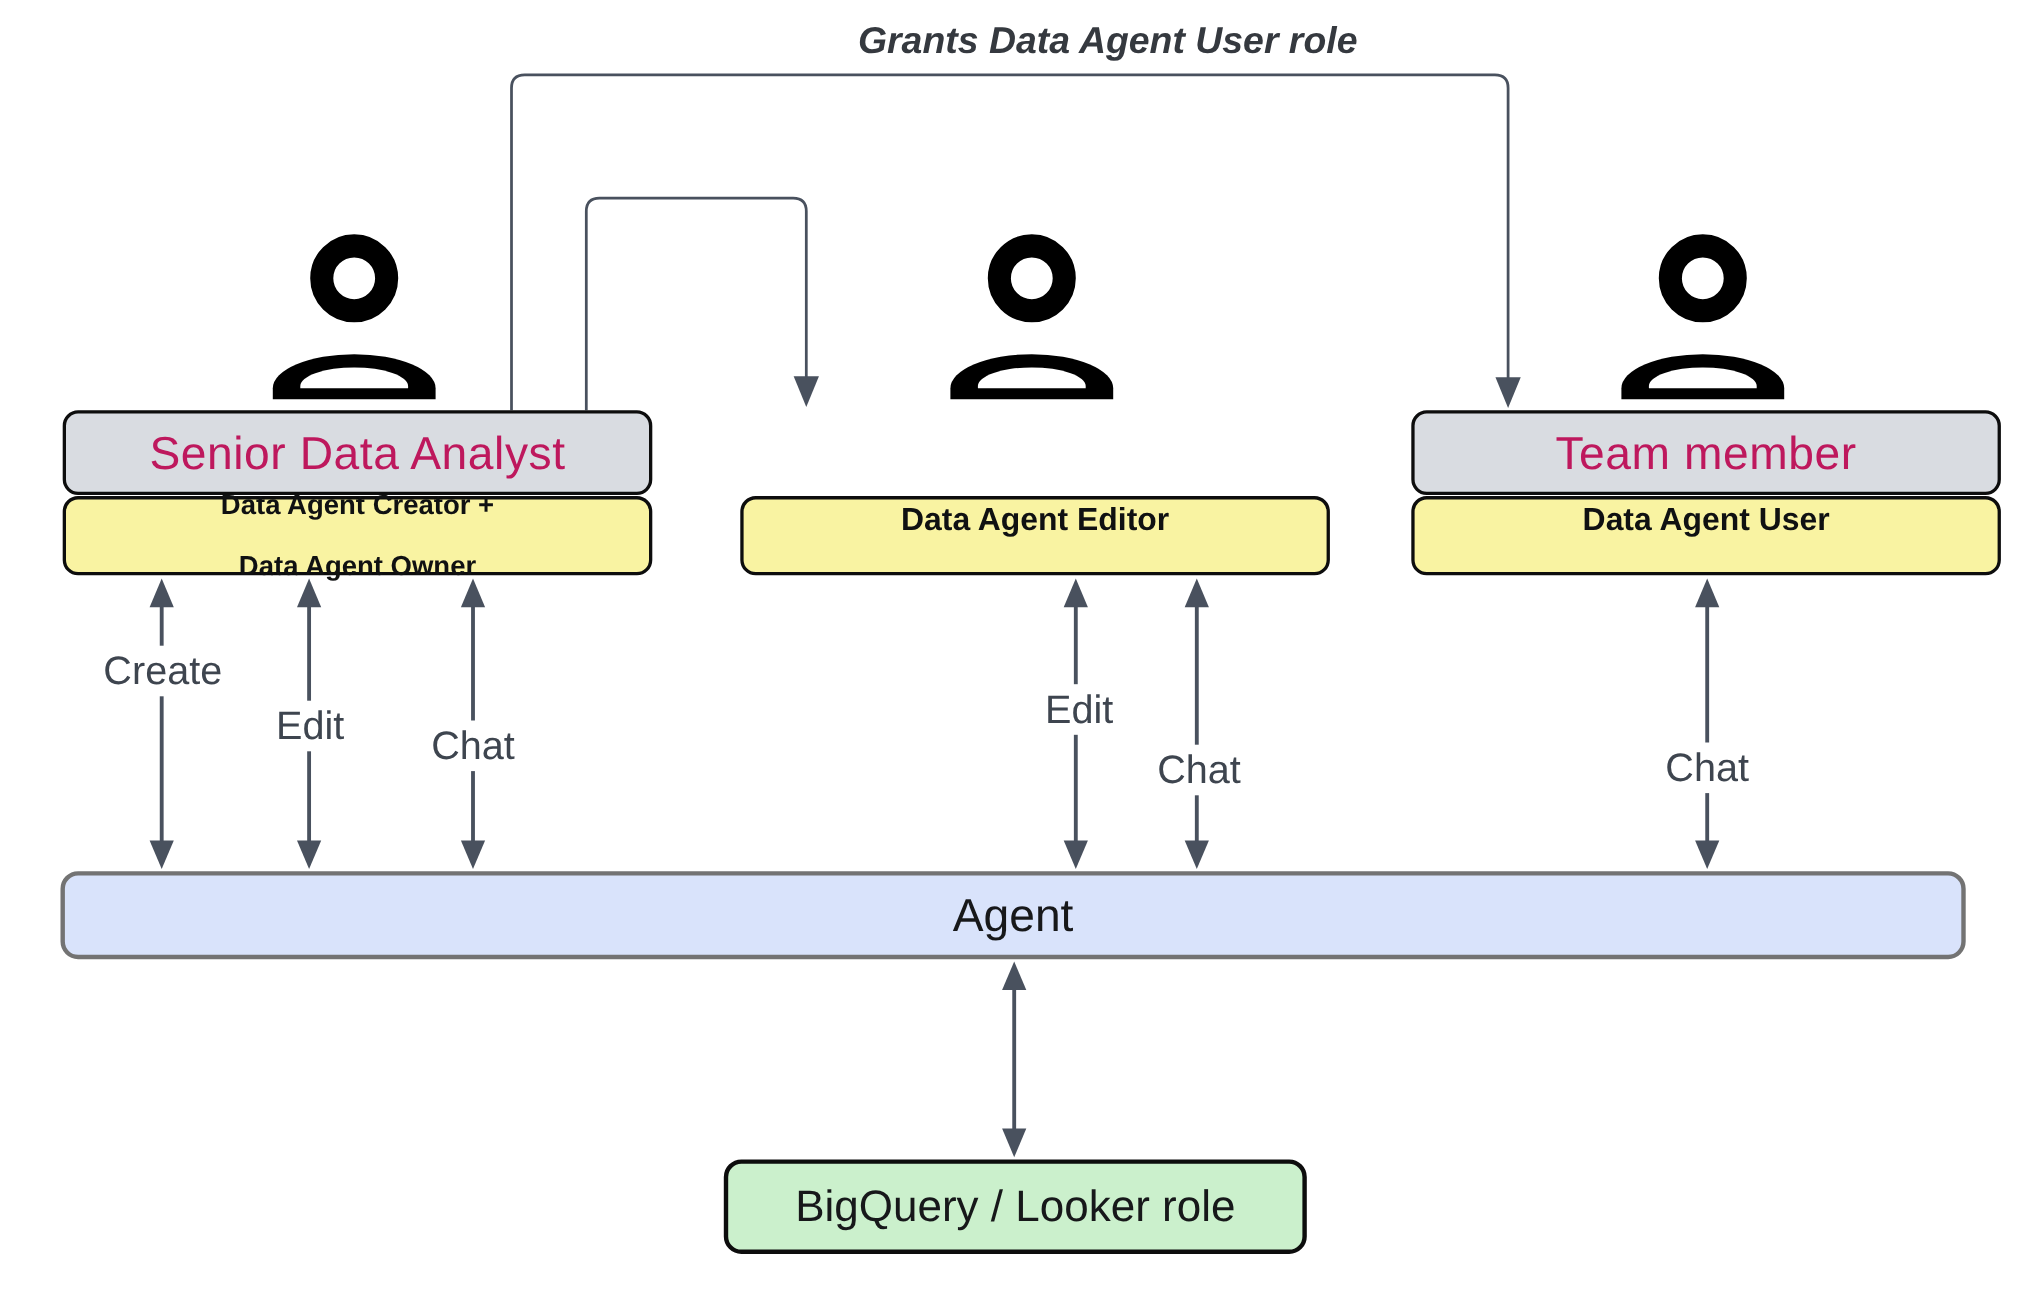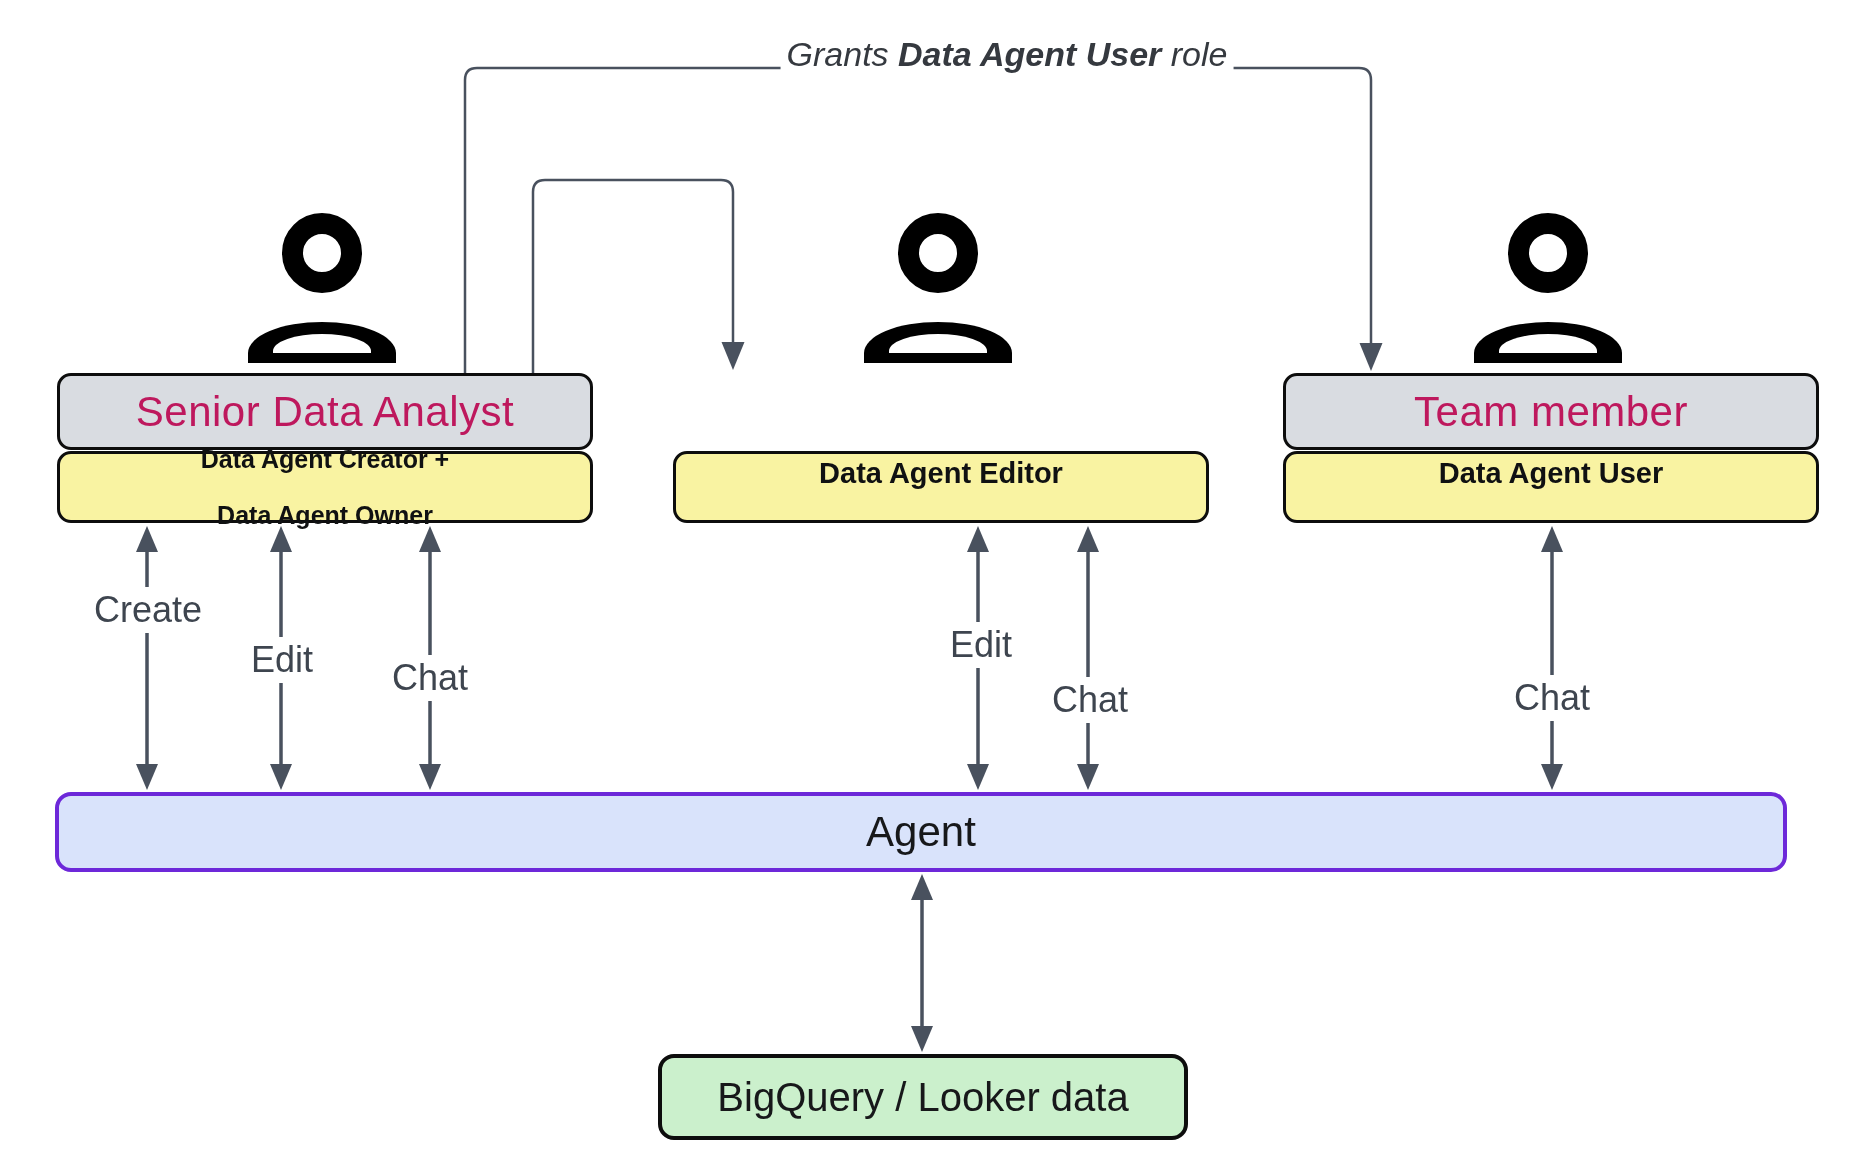--- a/index.html
+++ b/index.html
@@ -36,21 +36,21 @@
     text-align:center;
     gap:28px;
   }
   .role-box.small{font-size:25px;line-height:28px;}
   .role-box.big{font-size:29px;}
 
   .agent-bar{
     position:absolute;
     left:55px;top:792px;width:1724px;height:72px;
     background:#d9e3fb;
-    border:4px solid #6d28d9;
+    border:4px solid #737373;
     border-radius:16px;
     display:flex;align-items:center;justify-content:center;
     font-size:42px;color:#17181a;
   }
   .datastore-box{
     position:absolute;
     left:658px;top:1054px;width:522px;height:78px;
     background:#cbf0cc;
     border:4px solid #0d0d0d;
     border-radius:16px;
@@ -130,21 +130,21 @@
       <line x1="922" y1="896" x2="922" y2="1030"></line>
       <polygon points="922,874 911,900 933,900" stroke="none"></polygon>
       <polygon points="922,1052 911,1026 933,1026" stroke="none"></polygon>
     </g>
 
     <use href="#person" x="242" y="212" width="160" height="152"></use>
     <use href="#person" x="858" y="212" width="160" height="152"></use>
     <use href="#person" x="1468" y="212" width="160" height="152"></use>
   </svg>
 
-  <div class="grants-label" style="left:1007px;top:54px;">
+  <div class="grants-label" style="left:1007px;top:38px;font-weight:bold;">
     <span>Grants </span><b>Data Agent User</b><span> role</span>
   </div>
 
   <div class="title-box" style="left:57px;top:373px;">
     <span>Senior Data Analyst</span>
   </div>
   <div class="role-box small" style="left:57px;top:451px;">
     <div>Data Agent Creator +</div>
     <div>Data Agent Owner</div>
   </div>
@@ -167,16 +167,16 @@
   <div class="action-label" style="left:430px;top:678px;">Chat</div>
   <div class="action-label" style="left:981px;top:645px;">Edit</div>
   <div class="action-label" style="left:1090px;top:700px;">Chat</div>
   <div class="action-label" style="left:1552px;top:698px;">Chat</div>
 
   <div class="agent-bar">
     <span>Agent</span>
   </div>
 
   <div class="datastore-box">
-    <span>BigQuery / Looker data</span>
+    <span>BigQuery / Looker role</span>
   </div>
 
 </div>
 
 </body></html>

